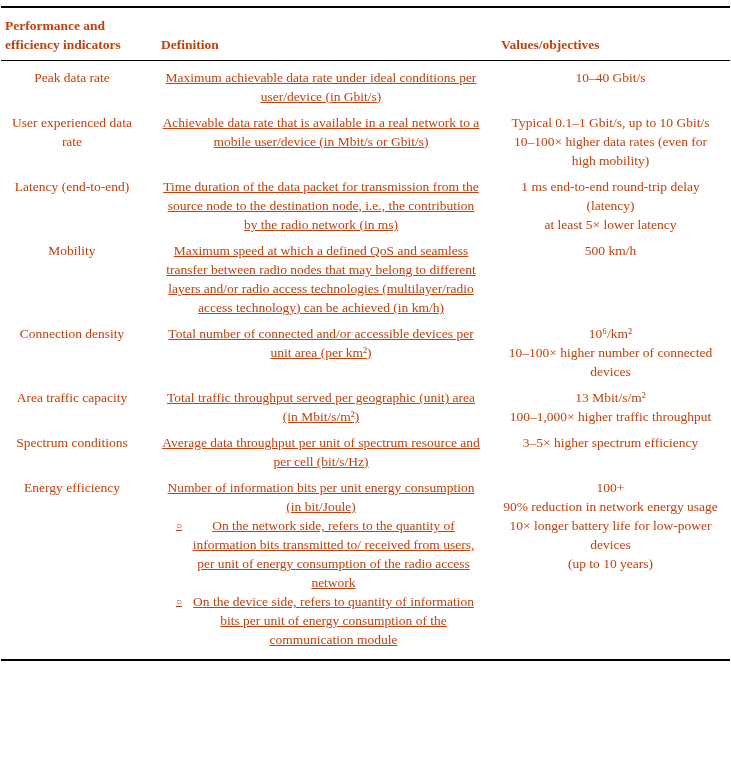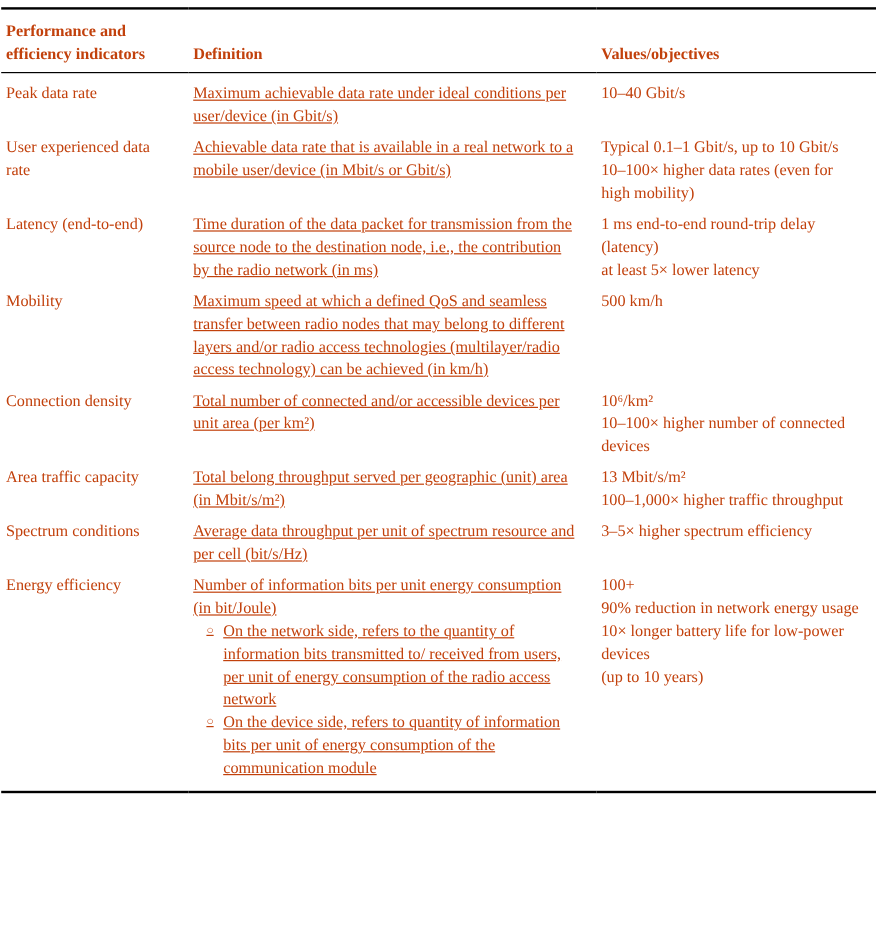--- a/index.html
+++ b/index.html
@@ -33,20 +33,21 @@
     vertical-align: bottom;
     font-weight: bold;
     font-size: 13.5px;
     line-height: 19px;
     padding: 8px 14px 6px 4px;
     border-bottom: 1.5px solid #000;
   }
   tbody td {
     vertical-align: top;
     padding: 7px 10px 0 4px;
+    text-align: center;
   }
   tbody td.definition { padding-right: 16px; text-decoration: underline; }
   tbody td.indicator  { padding-right: 18px; }
   tbody tr:last-child td { padding-bottom: 10px; }
 
   .def-text { margin: 0; }
   .bullet-item {
     display: flex;
     padding-left: 11px;
   }
@@ -121,21 +122,21 @@
             <div class="def-text">Total number of connected and/or accessible devices per unit area (per km²)</div>
           </td>
           <td class="values">
             <div class="value-item">10⁶/km²</div>
             <div class="value-item">10–100× higher number of connected devices</div>
           </td>
         </tr>
         <tr>
           <td class="indicator">Area traffic capacity</td>
           <td class="definition">
-            <div class="def-text">Total belong throughput served per geographic (unit) area (in Mbit/s/m²)</div>
+            <div class="def-text">Total traffic throughput served per geographic (unit) area (in Mbit/s/m²)</div>
           </td>
           <td class="values">
             <div class="value-item">13 Mbit/s/m²</div>
             <div class="value-item">100–1,000× higher traffic throughput</div>
           </td>
         </tr>
         <tr>
           <td class="indicator">Spectrum conditions</td>
           <td class="definition">
             <div class="def-text">Average data throughput per unit of spectrum resource and per cell (bit/s/Hz)</div>

